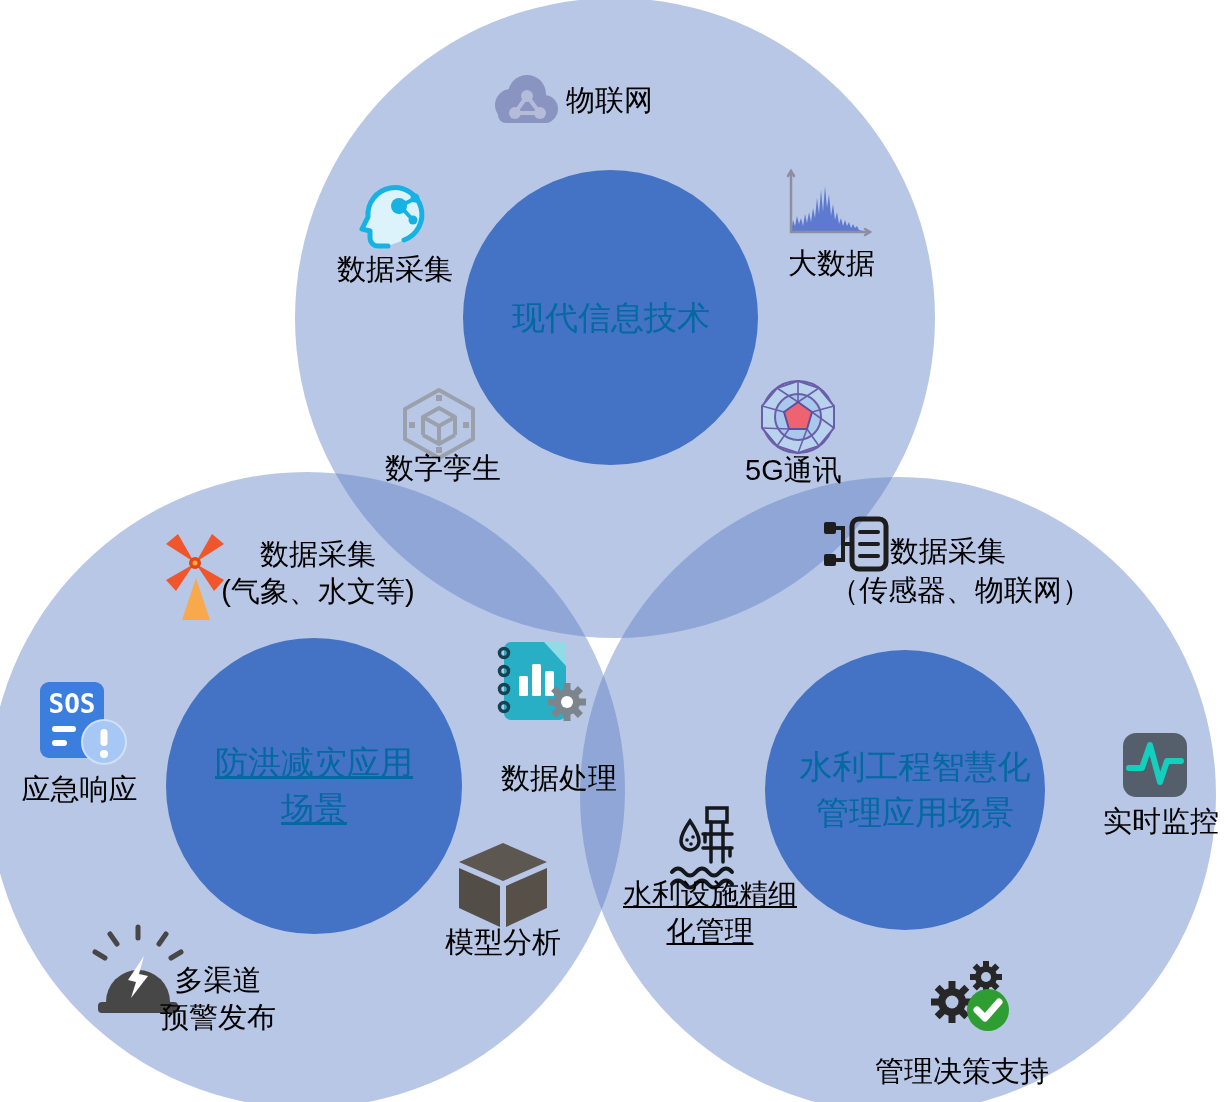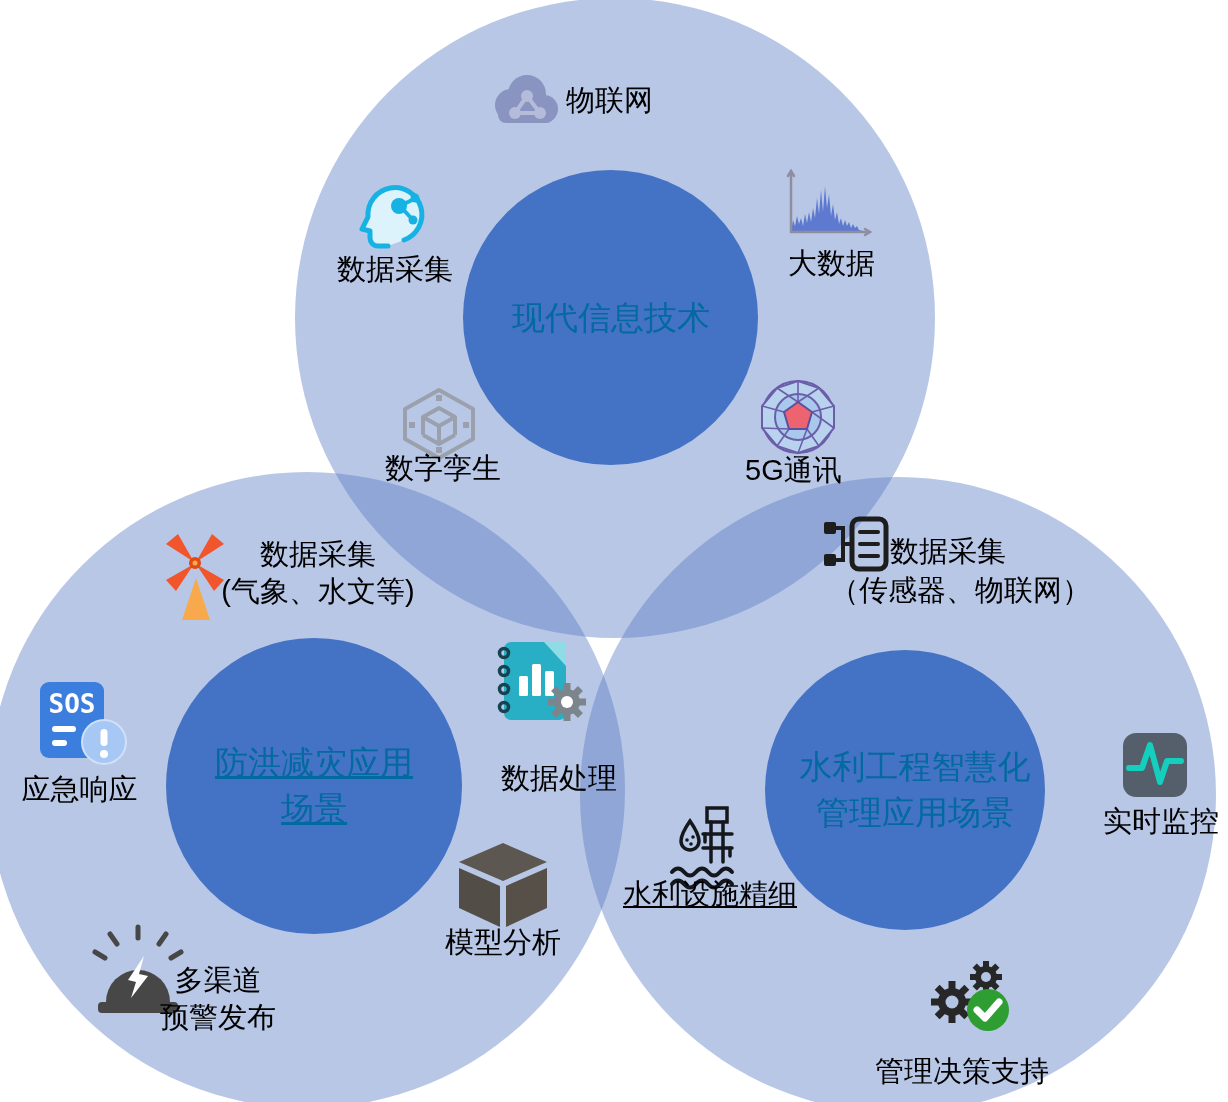--- a/index.html
+++ b/index.html
@@ -298,20 +298,21 @@
         <circle cx="27" cy="40" r="1.8"></circle>
       </g>
       <g stroke="#14171b" stroke-width="4" fill="none" stroke-linecap="round">
         <path d="M8 68 q6 -7 12 0 t12 0 t12 0 t12 0 t12 0"></path>
         <path d="M8 80 q6 -7 12 0 t12 0 t12 0 t12 0 t12 0"></path>
       </g>
     </svg>
   </div>
   <div class="label center" style="left:620px;top:876px;width:180px;text-decoration:underline;">
     <span>水利设施精细</span>
+    <span>化管理</span>
   </div>
 
   <div class="icon" style="left:922px;top:960px;">
     <svg width="104" height="72" viewBox="0 0 104 72">
       <g fill="#272727" transform="translate(64,17)">
         <rect x="-3" y="-16" width="6" height="32"></rect>
         <rect x="-16" y="-3" width="32" height="6"></rect>
         <rect x="-3" y="-16" width="6" height="32" transform="rotate(45)"></rect>
         <rect x="-3" y="-16" width="6" height="32" transform="rotate(-45)"></rect>
         <circle cx="0" cy="0" r="11"></circle>

